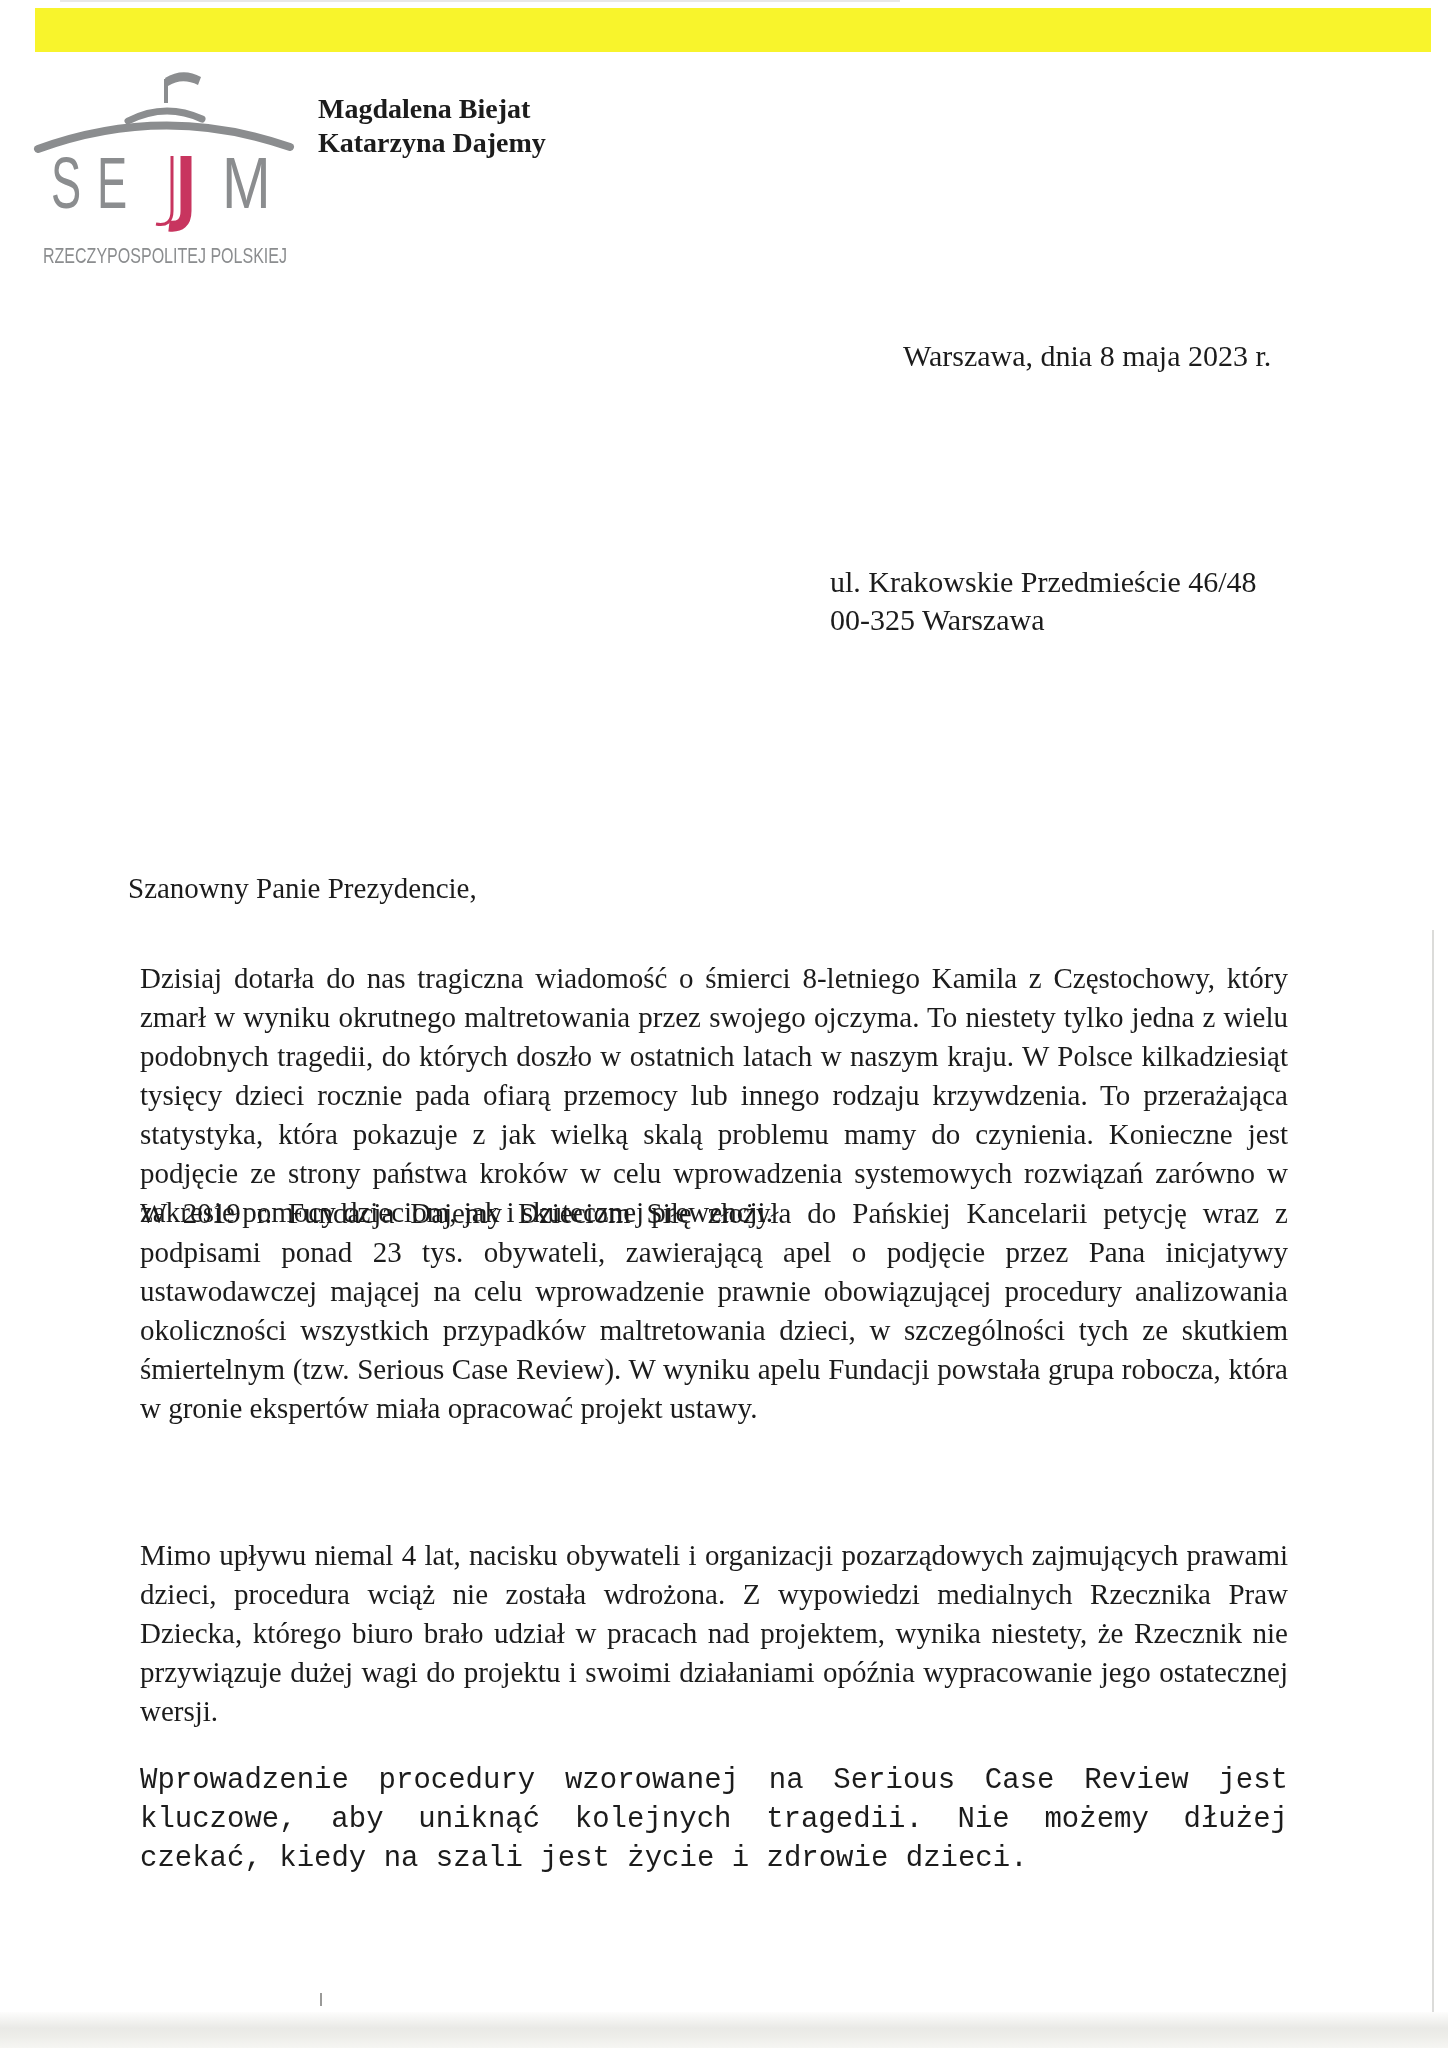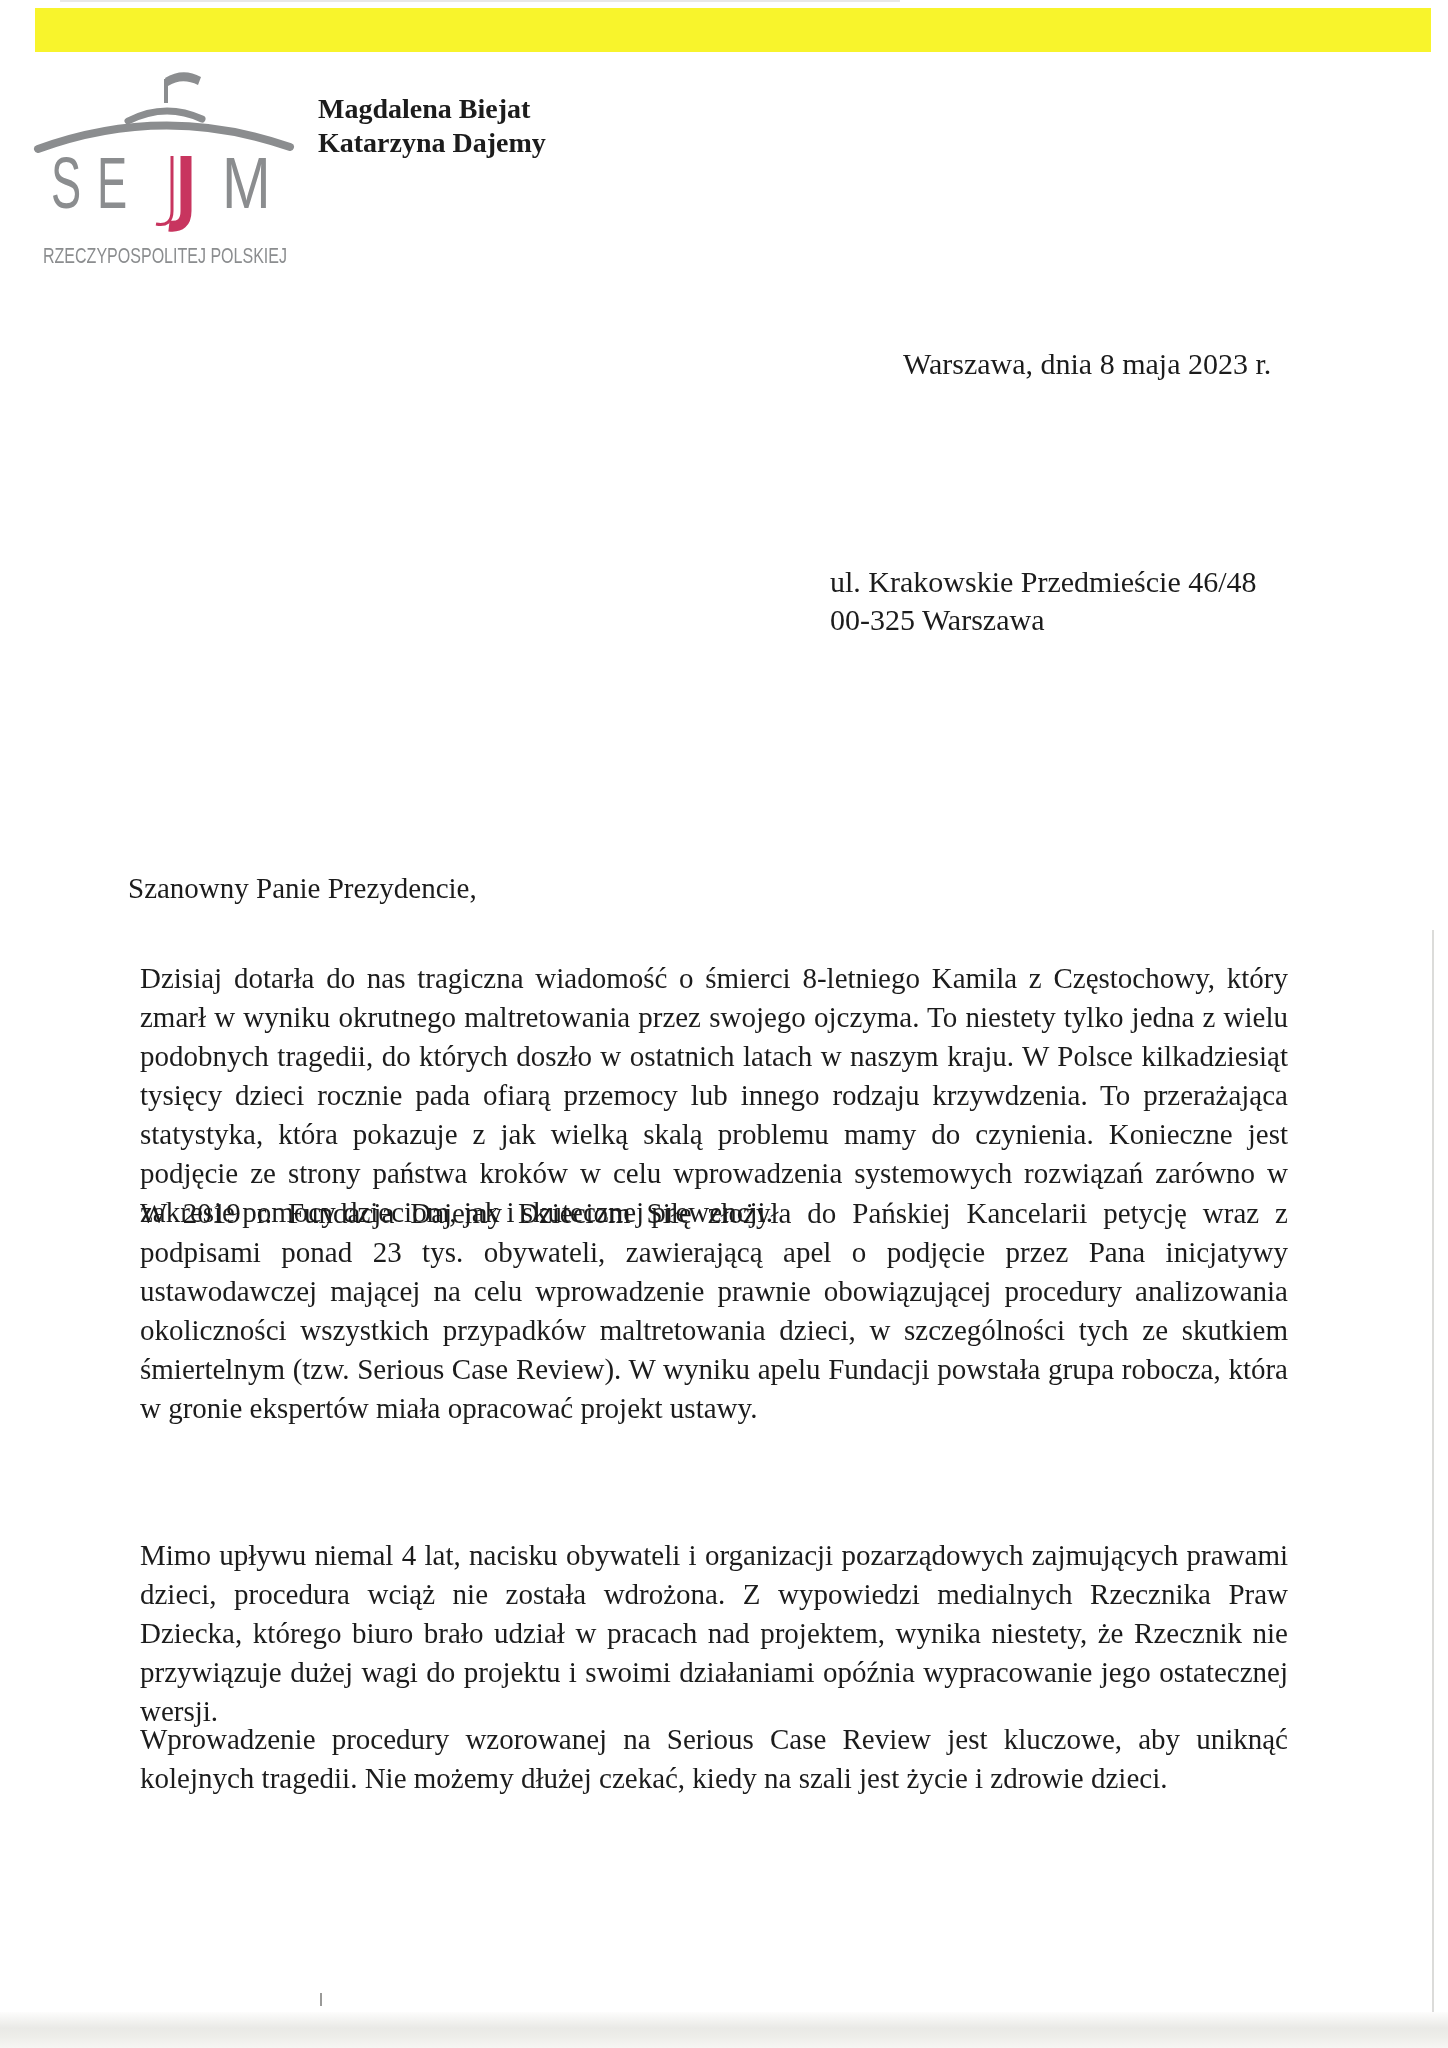--- a/index.html
+++ b/index.html
@@ -20,34 +20,34 @@
     position:absolute;left:60px;top:0;width:840px;height:2px;
     background:#d8d8d8;opacity:.6;
   }
   
   .logo-wrap{position:absolute;left:25px;top:65px;width:290px;height:210px;}
   
   .senders{position:absolute;left:318px;top:92px;line-height:34px;}
   .sender-name{font-weight:bold;font-size:28px;}
   .sender-role{font-size:28px;}
   
-  .dateline{position:absolute;left:903px;top:339px;font-size:30px;white-space:nowrap;margin-top:8px;}
+  .dateline{position:absolute;left:903px;top:339px;font-size:30px;white-space:nowrap;}
   
   .recipient{position:absolute;left:830px;top:563px;font-size:30px;line-height:38px;}
   
   .salutation{position:absolute;left:128px;top:872px;font-size:29px;}
   .para{
     position:absolute;left:128px;width:1148px;
     font-size:29px;line-height:39px;
     text-align:justify;margin:12px;
   }
   .para-1{top:947px;}
   .para-2{top:1182px;}
   .para-3{top:1524px;}
-  .para-4{top:1708px;}
+  .para-4{top:1749px;font-family:Liberation Mono, monospace;}
   
   .right-edge-line{
     position:absolute;left:1432px;top:930px;width:2px;height:1085px;
     background:#dcdcda;
   }
   .bottom-shadow{
     position:absolute;left:0;top:2012px;width:1448px;height:36px;
     background:linear-gradient(to bottom,#fdfdfc 0%,#e9e9e6 45%,#eeeeea 70%,#f6f6f3 100%);
   }
   .bottom-tick{

